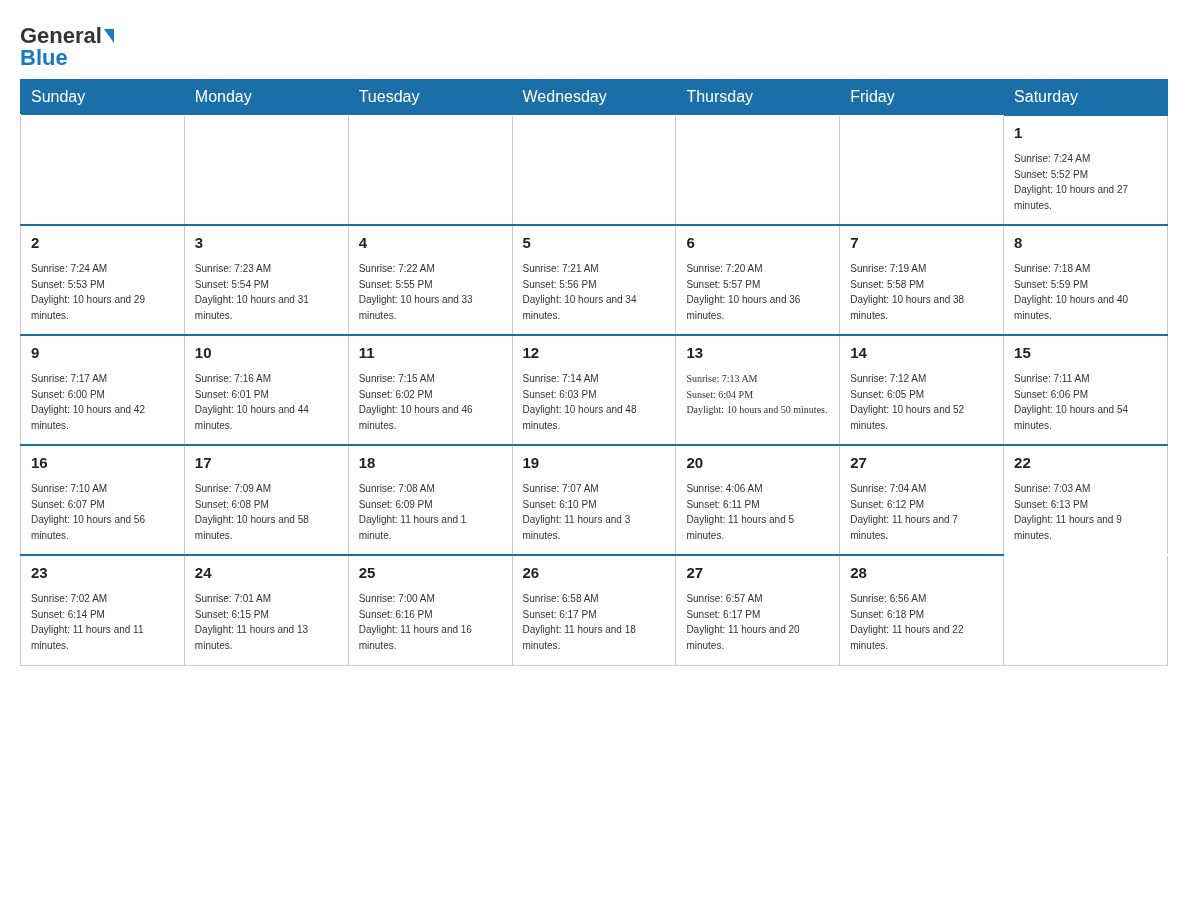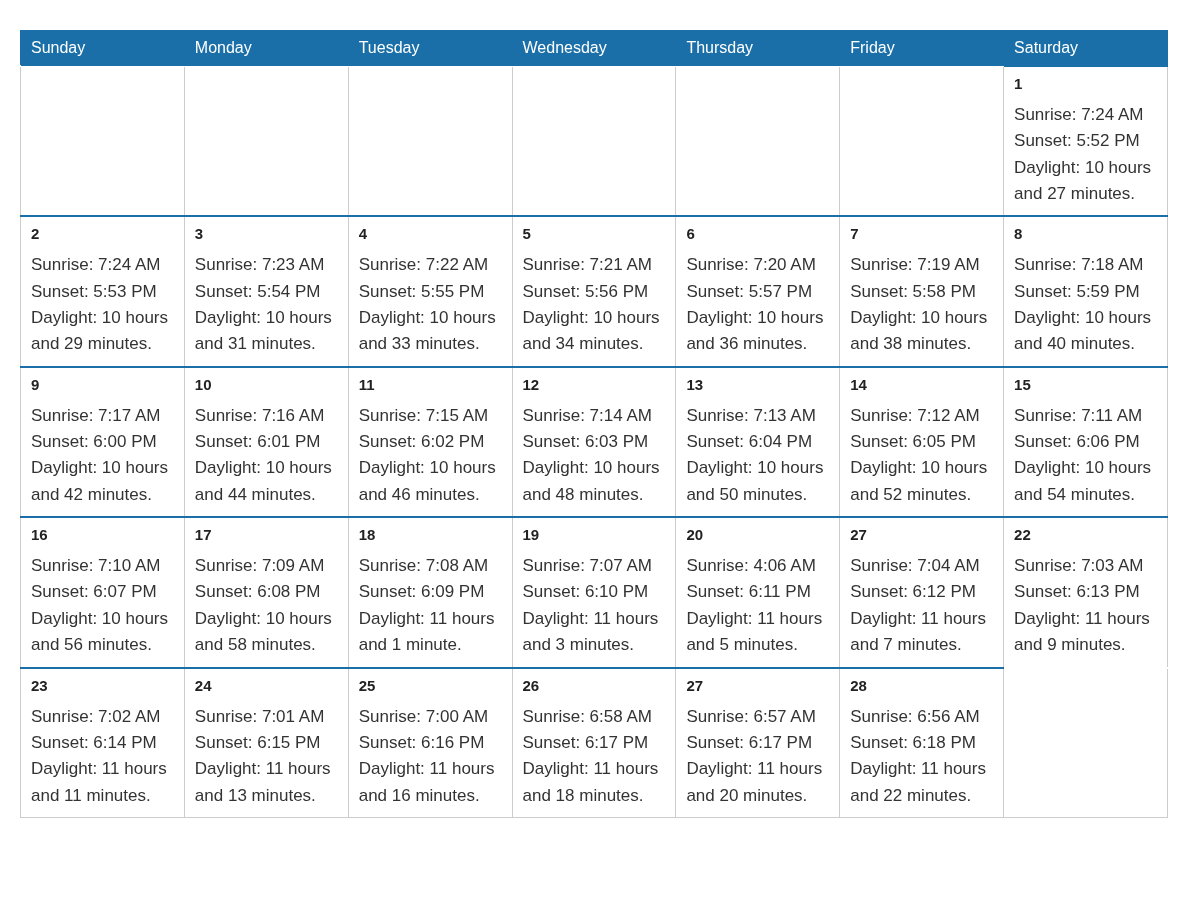--- a/index.html
+++ b/index.html
@@ -87,34 +87,41 @@
       height: 110px;
     }
     .day-number {
       font-size: 15px;
       font-weight: bold;
       color: #222;
       display: block;
       margin-bottom: 4px;
     }
     .day-info {
-      font-size: 17px;
+      font-size: 10px;
       color: #333;
       line-height: 1.55;
       margin-top: 10px;
     }
     
     .calendar tbody tr td {
       border-top: 2px solid #1a6fa8;
     }
   </style>
 </head>
 <body>
 
 <div class="header">
+  <div class="logo">
+    <div class="logo-top-row">
+      <span class="logo-text-general">General</span>
+      <span class="logo-arrow"></span>
+    </div>
+    <span class="logo-text-blue">Blue</span>
+  </div>
   <div class="title-section">
   </div>
 </div>
 
 <table class="calendar">
   <thead>
     <tr>
     <th>Sunday</th>
         <th>Monday</th>
         <th>Tuesday</th>
@@ -203,21 +210,21 @@
 Daylight: 10 hours and 46 minutes.</div>
         </td>
         <td>
           <span class="day-number">12</span>
           <div class="day-info" style="white-space: pre-line;">Sunrise: 7:14 AM
 Sunset: 6:03 PM
 Daylight: 10 hours and 48 minutes.</div>
         </td>
         <td>
           <span class="day-number">13</span>
-          <div class="day-info" style="white-space: pre-line;">Sunrise: 7:13 AM
+          <div class="day-info" style="white-space: pre-line; font-family: Liberation Serif, serif;">Sunrise: 7:13 AM
 Sunset: 6:04 PM
 Daylight: 10 hours and 50 minutes.</div>
         </td>
         <td>
           <span class="day-number">14</span>
           <div class="day-info" style="white-space: pre-line;">Sunrise: 7:12 AM
 Sunset: 6:05 PM
 Daylight: 10 hours and 52 minutes.</div>
         </td>
         <td>

